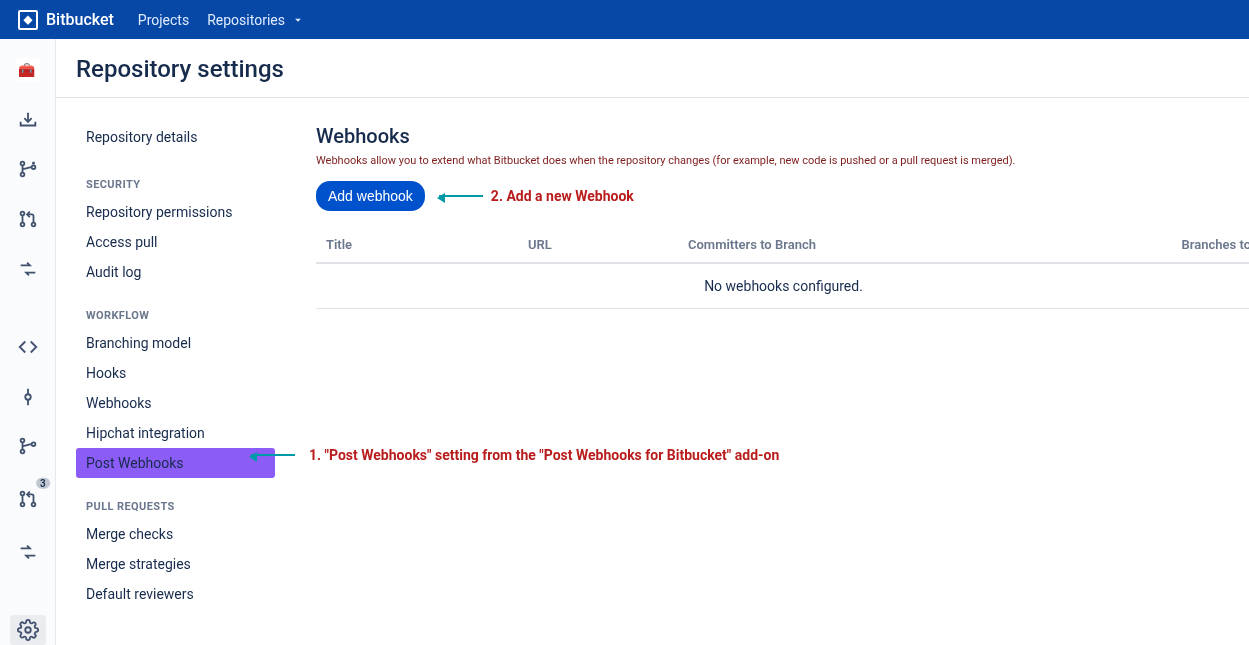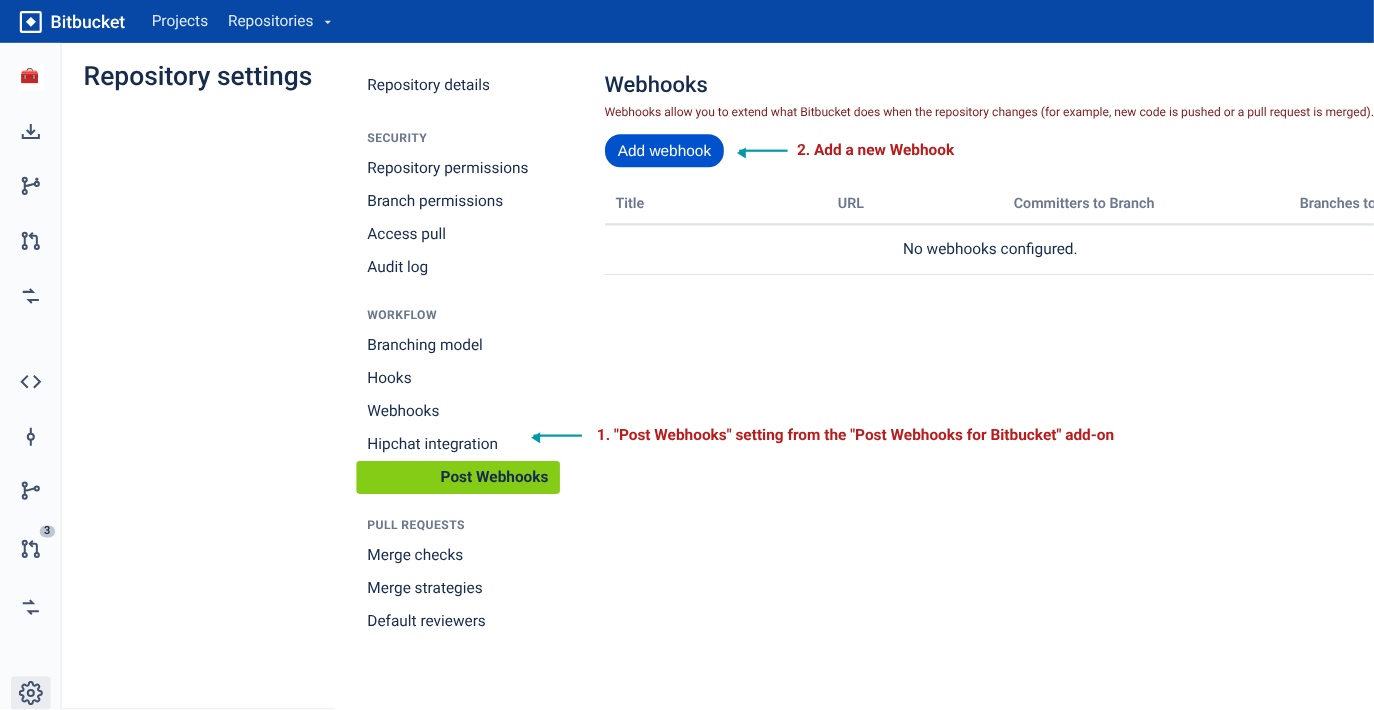--- a/index.html
+++ b/index.html
@@ -72,21 +72,21 @@
     font-weight: 600;
   }
   .rail-group { position: relative; }
   .avatar {
     width: 24px; height: 24px;
     border-radius: 3px;
     background: linear-gradient(135deg,#fff 0%,#fff 100%);
     display: flex; align-items: center; justify-content: center;
     font-size: 14px;
   }
-  .main { flex: 1; display: flex; flex-direction: row; overflow: hidden; }
+  .main { flex: 1; display: flex; flex-direction: column; overflow: hidden; }
   .page-header {
     padding: 16px 20px 14px 20px;
     border-bottom: 1px solid rgba(9,30,66,0.13);
   }
   .page-header h1 {
     margin: 0;
     font-size: 24px;
     font-weight: 500;
     color: #172B4D;
   }
@@ -97,23 +97,22 @@
     font-size: 14px;
   }
   .settings-sidebar .item {
     padding: 7px 10px;
     color: #172B4D;
     cursor: pointer;
     border-radius: 3px;
     margin-right: 6px;
   }
   .settings-sidebar .item.selected {
-    background: #84cc16;
-    font-weight: 700;
-    text-align: right;
+    background: #8b5cf6;
+    font-weight: 400;
   }
   .settings-sidebar .section-label {
     font-size: 11px;
     font-weight: 700;
     color: #6B778C;
     letter-spacing: 0.4px;
     margin: 22px 0 6px 10px;
   }
   .settings-sidebar .section-label.first { margin-top: 26px; }
   .panel {
@@ -313,21 +312,20 @@
   <div class="main">
     <div class="page-header">
       <h1>Repository settings</h1>
     </div>
     <div class="content-row">
       <div class="settings-sidebar">
         <div class="item">Repository details</div>
 
         <div class="section-label first">SECURITY</div>
         <div class="item">Repository permissions</div>
-        <div class="item">Branch permissions</div>
         <div class="item">Access pull</div>
         <div class="item">Audit log</div>
 
         <div class="section-label">WORKFLOW</div>
         <div class="item">Branching model</div>
         <div class="item">Hooks</div>
         <div class="item">Webhooks</div>
         <div class="item">Hipchat integration</div>
         <div class="item selected">Post Webhooks</div>
 

